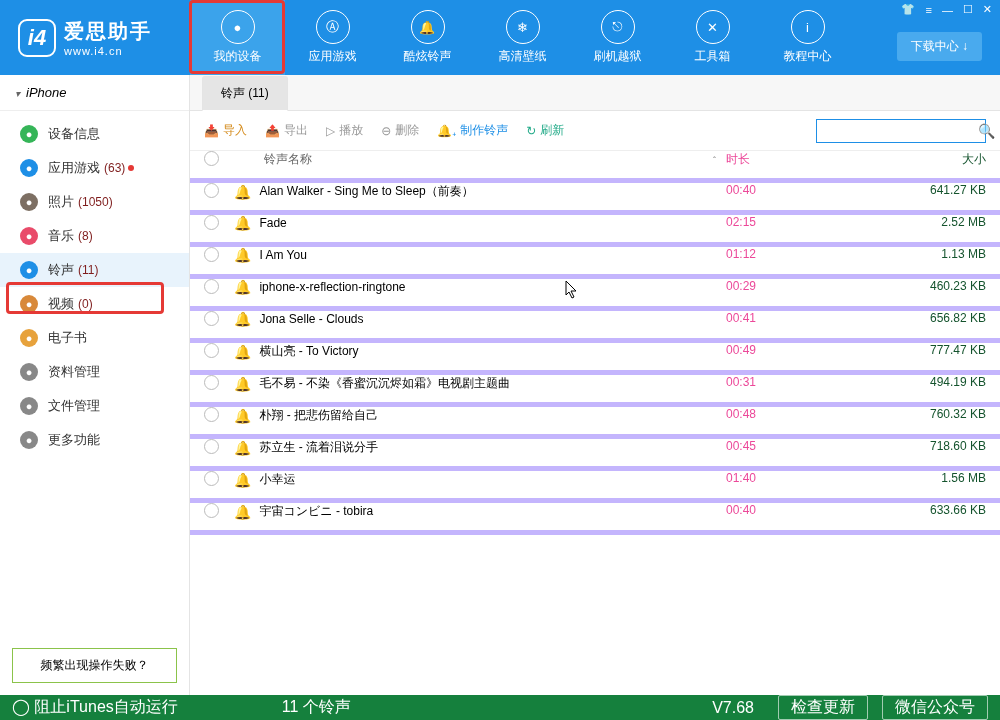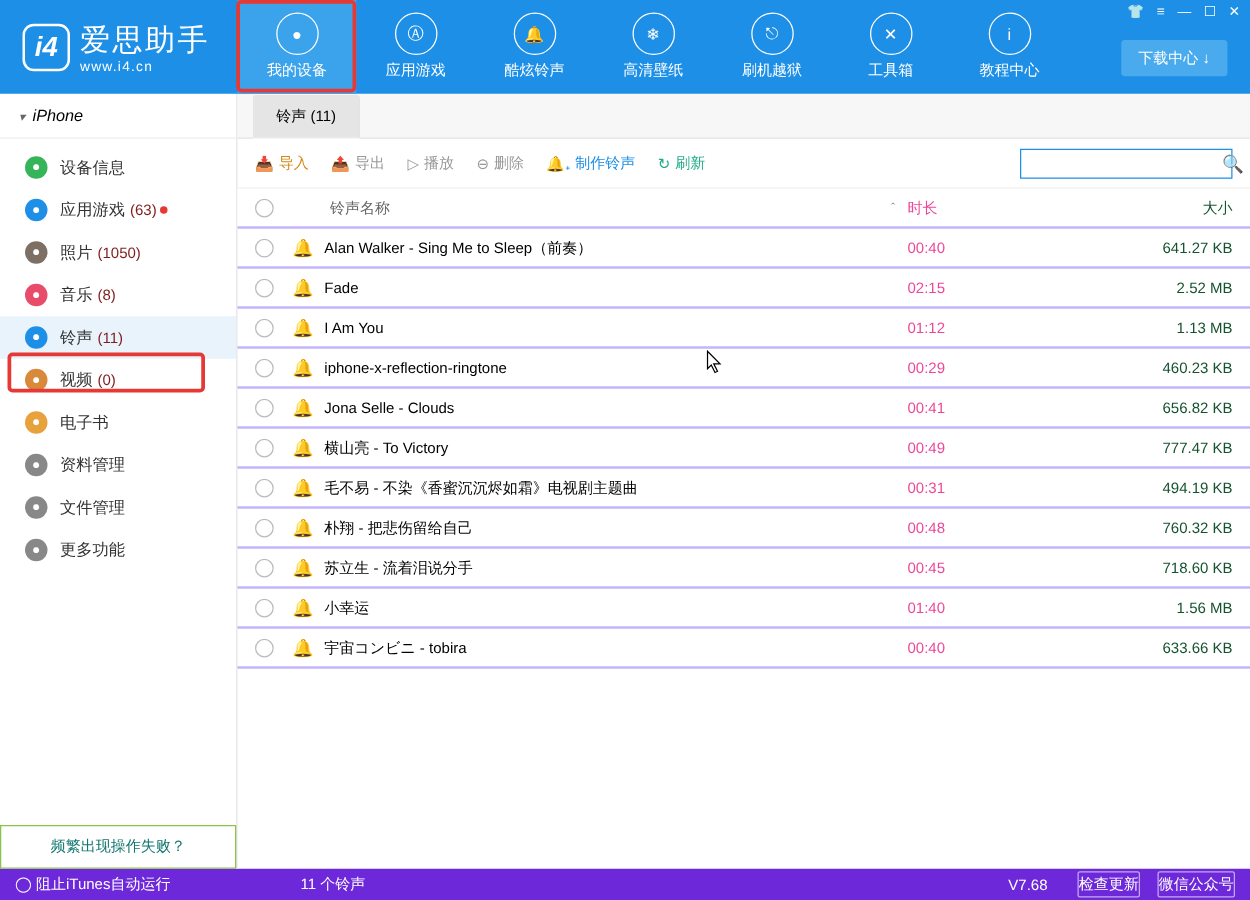--- a/index.html
+++ b/index.html
@@ -2,21 +2,21 @@
 <html><head>
 <meta charset="utf-8">
 <style>
 * { margin: 0; padding: 0; box-sizing: border-box; font-family: "Microsoft YaHei", Arial, sans-serif; }
 body { width: 1000px; height: 720px; background: #fff; overflow: hidden; font-size: 13px; }
 
 
 .header { height: 75px; background: linear-gradient(#1e8fe6, #1e8fe6); color: #fff; display: flex; align-items: center; position: relative; }
 .logo-block { display: flex; align-items: center; padding: 0 18px; width: 190px; }
 .logo-icon { width: 38px; height: 38px; border: 2px solid #fff; border-radius: 9px; display: flex; align-items: center; justify-content: center; font-size: 22px; font-weight: bold; font-style: italic; margin-right: 8px; }
-.logo-text .cn { font-size: 24px; font-weight: normal; letter-spacing: 2px; }
+.logo-text .cn { font-size: 20px; font-weight: bold; letter-spacing: 2px; }
 .logo-text .url { font-size: 11px; letter-spacing: 1px; }
 
 .topnav { display: flex; height: 100%; }
 .topnav-item { width: 95px; display: flex; flex-direction: column; align-items: center; justify-content: center; cursor: pointer; position: relative; }
 .topnav-item.active { background: #3ba3eb; }
 .topnav-item .circ { width: 34px; height: 34px; border: 1.5px solid #fff; border-radius: 50%; display: flex; align-items: center; justify-content: center; margin-bottom: 4px; }
 .topnav-item .lbl { font-size: 12px; }
 .highlight-red { position: absolute; border: 3px solid #e53935; border-radius: 4px; pointer-events: none; }
 
 .winctrl { position: absolute; top: 3px; right: 8px; display: flex; gap: 10px; color: #fff; font-size: 11px; align-items: center; }
@@ -27,50 +27,50 @@
 .body { display: flex; height: 620px; }
 .sidebar { width: 190px; border-right: 1px solid #e4e4e4; display: flex; flex-direction: column; }
 .device-row { padding: 10px 15px; border-bottom: 1px solid #eee; font-size: 13px; cursor: pointer; font-style: italic; }
 .device-row::before { content: "▾"; margin-right: 6px; font-size: 10px; color: #666; }
 .side-items { flex: 1; padding-top: 6px; }
 .side-item { display: flex; align-items: center; padding: 8px 20px; cursor: pointer; color: #333; position: relative; }
 .side-item .sicon { width: 18px; height: 18px; border-radius: 50%; margin-right: 10px; display: flex; align-items: center; justify-content: center; font-size: 11px; color: #fff; }
 .side-item .cnt { color: #7f1d1d; margin-left: 4px; font-size: 12px; }
 .side-item.active { background: #e8f3fc; }
 .reddot { width: 6px; height: 6px; background: #e53935; border-radius: 50%; margin-left: 3px; }
-.side-help { padding: 8px; border: 1px solid #8bc34a; color: #0f766e; text-align: center; font-size: 12px; cursor: pointer; }
+.side-help { margin: 12px; padding: 8px; border: 1px solid #8bc34a; color: #000000; text-align: center; font-size: 12px; cursor: pointer; }
 
 
 .main { flex: 1; display: flex; flex-direction: column; }
 .tabbar { height: 36px; border-bottom: 1px solid #e4e4e4; display: flex; align-items: flex-end; background: #f7f7f7; }
 .tab { padding: 8px 18px; background: #e5e5e5; border: 1px solid #e4e4e4; border-bottom: 1px solid #fff; border-radius: 3px 3px 0 0; margin-left: 12px; font-size: 12px; position: relative; top: 1px; cursor: pointer; }
 
 .toolbar { height: 40px; display: flex; align-items: center; padding: 0 14px; gap: 18px; border-bottom: 1px solid #eee; }
 .tb-btn { display: flex; align-items: center; gap: 4px; font-size: 12px; color: #999; cursor: pointer; }
 .tb-btn.en { color: #d48a1a; }
 .tb-btn.en2 { color: #2a8; }
 .tb-btn.blue { color: #1e8fe6; }
 .searchbox { margin-left: auto; width: 170px; height: 24px; border: 1px solid #1e8fe6; display: flex; align-items: center; padding: 0 6px; }
 .searchbox input { border: none; outline: none; flex: 1; font-size: 12px; }
 .search-icon { color: #1e8fe6; font-size: 14px; }
 
-.list-head, .row { display: flex; align-items: center; padding: 0 14px; height: 32px; border-bottom: 2px solid #c4b5fd; font-size: 12px; }
+.list-head, .row { display: flex; align-items: flex-start; padding: 0 14px; height: 32px; border-bottom: 5px solid #c4b5fd; font-size: 12px; }
 .list-head { color: #666; background: #fff; }
 .col-chk { width: 30px; }
 .col-name { flex: 1; display: flex; align-items: center; gap: 8px; }
 .col-dur { width: 150px; color: #ec4899; }
 .col-size { width: 110px; text-align: right; color: #14532d; }
 .radio { width: 15px; height: 15px; border: 1.5px solid #bbb; border-radius: 50%; cursor: pointer; }
 .bell { color: #2f8fe0; font-size: 14px; }
 .sort-caret { font-size: 9px; color: #888; margin-left: auto; margin-right: 10px; }
 
 
-.status { height: 25px; background: #6d28d9; color: #fff; display: flex; align-items: center; padding: 0 12px; font-size: 12px; gap: 14px; }
+.status { height: 25px; background: #15803d; color: #fff; display: flex; align-items: center; padding: 0 12px; font-size: 16px; gap: 14px; }
 .status .spacer { flex: 1; }
-.status .sbtn { border: 1px solid rgba(255,255,255,0.6); padding: 1px 0; border-radius: 2px; cursor: pointer; }
+.status .sbtn { border: 1px solid rgba(255,255,255,0.6); padding: 1px 12px; border-radius: 2px; cursor: pointer; }
 .status .ver { margin-right: 10px; }
 
 svg { display: block; }
 .cursor-ptr { position: absolute; left: 565px; top: 280px; pointer-events: none; }
 </style>
 </head>
 <body>
 
 <div class="header">
   <div class="logo-block">

